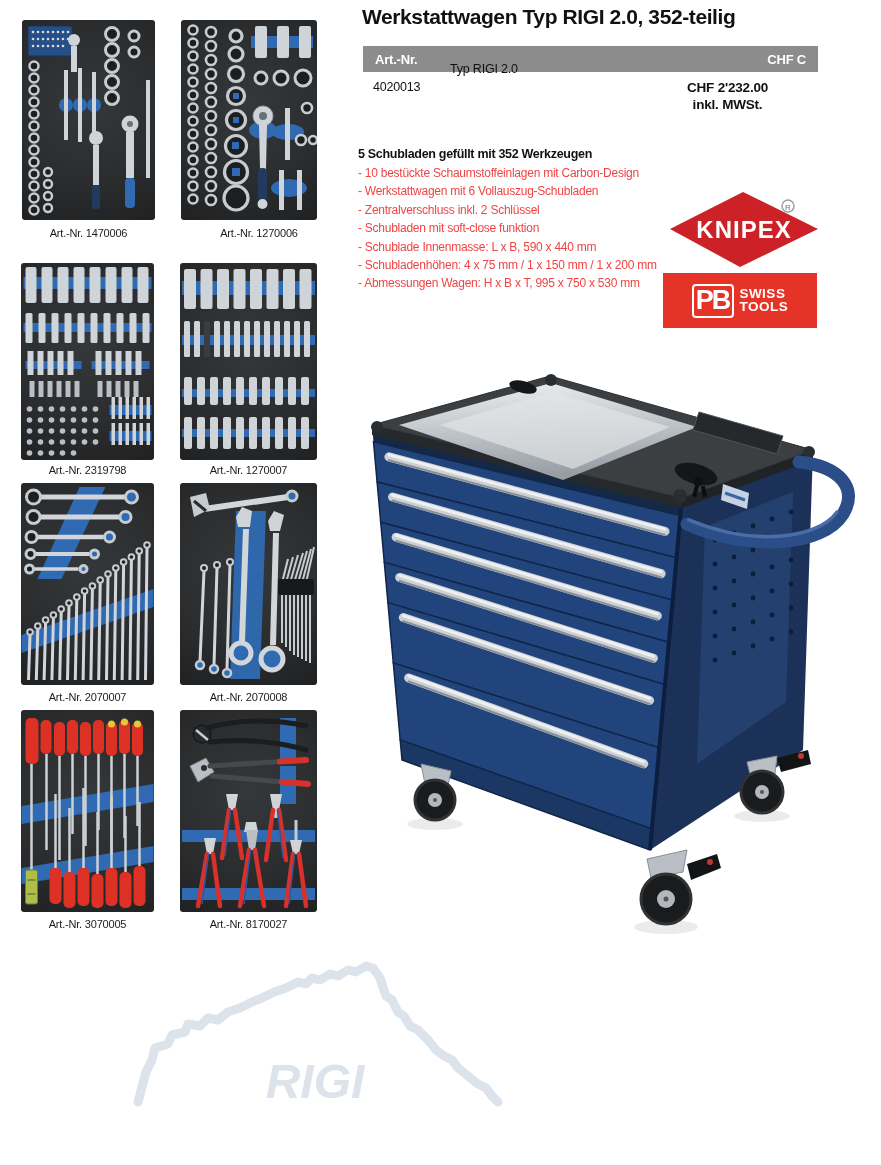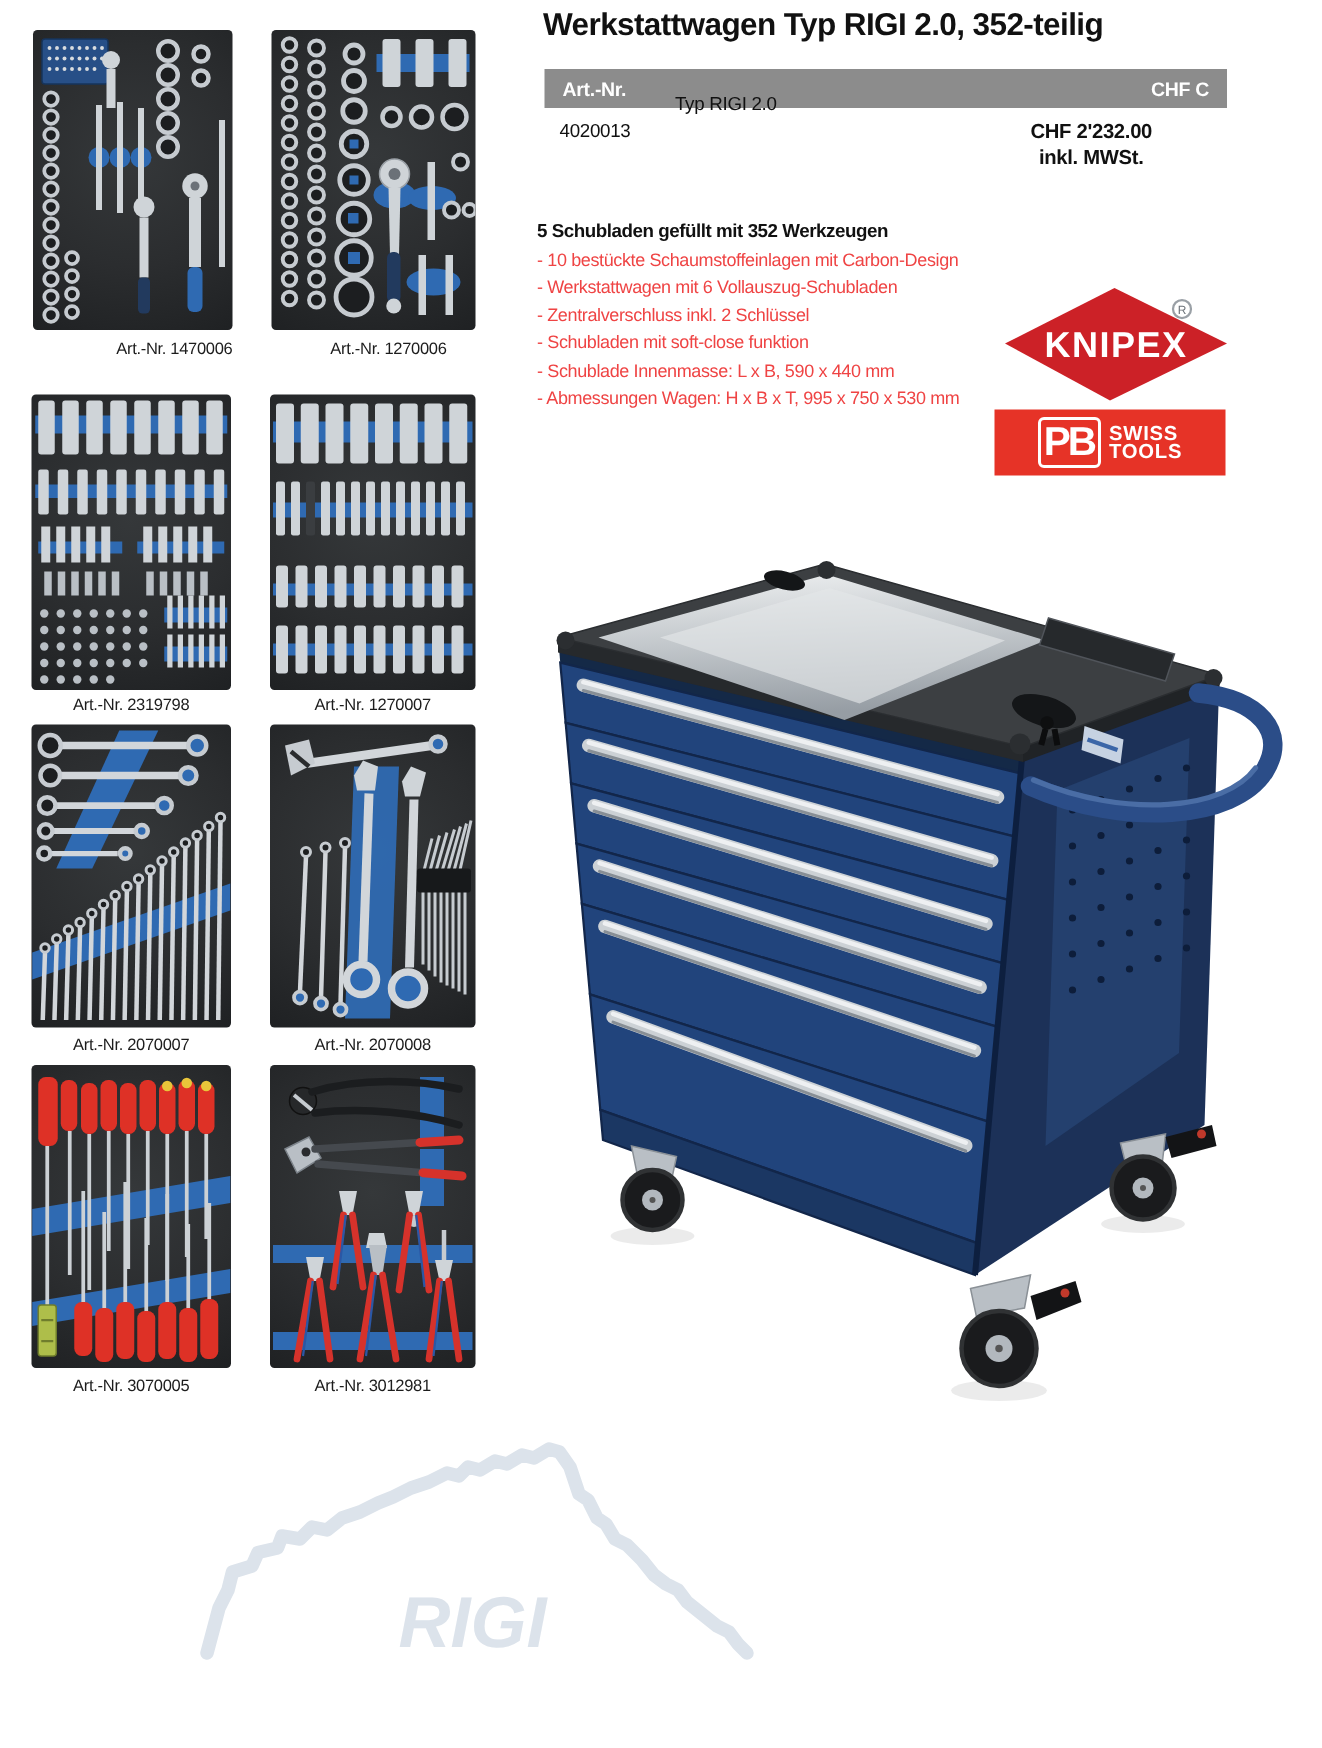--- a/index.html
+++ b/index.html
@@ -27,21 +27,21 @@
   .artnr{position:absolute;left:373px;top:80px;font-size:12.5px;letter-spacing:-0.2px;}
   .typ{position:absolute;left:450px;top:62px;font-size:12.5px;letter-spacing:-0.2px;}
   .price{position:absolute;left:640px;top:79px;width:175px;text-align:center;
          font-size:13.5px;font-weight:bold;line-height:17px;letter-spacing:-0.2px;}
   .features{position:absolute;left:358px;top:147px;width:300px;}
   .features .fhead{font-size:12.5px;font-weight:bold;letter-spacing:-0.3px;margin-bottom:3px;}
   .features .fitem{font-size:12px;letter-spacing:-0.25px;line-height:18.4px;color:#ef4444;}
   .tagline{position:absolute;left:650px;top:150px;width:182px;text-align:center;
            font-size:12px;font-weight:bold;line-height:13.5px;letter-spacing:-0.3px;}
   .knipex{position:absolute;left:655px;top:185px;width:175px;height:88px;}
-  .pbbox{position:absolute;left:663px;top:273px;width:154px;height:44px;background:#e63327;
+  .pbbox{position:absolute;left:663px;top:273px;width:154px;height:55px;background:#e63327;
          display:flex;align-items:center;justify-content:center;gap:5px;}
   .pbmono{color:#fff;font-size:27px;font-weight:bold;letter-spacing:-2px;line-height:1;
           border:2px solid #fff;border-radius:4px;padding:1px 3px 2px 2px;}
   .pbtxt{color:#fff;font-size:13.5px;font-weight:bold;line-height:12.5px;letter-spacing:0.5px;}
   
   .trolley{position:absolute;left:365px;top:372px;width:500px;height:565px;}
   .watermark{position:absolute;left:0;top:940px;width:881px;height:225px;}
 </style>
 </head>
 <body>
@@ -566,28 +566,28 @@
       <line x1="75" y1="140" x2="84" y2="196" class="redstroke" stroke-width="4.5" stroke-linecap="round"></line>
       <line x1="70.5" y1="140" x2="64" y2="194" class="blustroke" stroke-width="1.5"></line>
       <line x1="116" y1="110" x2="116" y2="132" stroke="#c6cbd0" stroke-width="3"></line>
       <polygon points="110,130 122,130 119,144 113,144" class="metal"></polygon>
       <line x1="113" y1="144" x2="106" y2="196" class="redstroke" stroke-width="4.5" stroke-linecap="round"></line>
       <line x1="119" y1="144" x2="126" y2="196" class="redstroke" stroke-width="4.5" stroke-linecap="round"></line>
       <line x1="114.5" y1="144" x2="109" y2="194" class="blustroke" stroke-width="1.5"></line>
     </svg>
   </div>
 
-  <div class="artlabel" style="left:22px;top:227px;width:133px;text-align:right;">Art.-Nr. 1470006</div>
+  <div class="artlabel" style="left:22px;top:227px;width:133px;">Art.-Nr. 1470006</div>
   <div class="artlabel" style="left:191px;top:227px;width:136px;">Art.-Nr. 1270006</div>
   <div class="artlabel" style="left:21px;top:464px;width:133px;">Art.-Nr. 2319798</div>
   <div class="artlabel" style="left:180px;top:464px;width:137px;">Art.-Nr. 1270007</div>
   <div class="artlabel" style="left:21px;top:691px;width:133px;">Art.-Nr. 2070007</div>
   <div class="artlabel" style="left:180px;top:691px;width:137px;">Art.-Nr. 2070008</div>
   <div class="artlabel" style="left:21px;top:918px;width:133px;">Art.-Nr. 3070005</div>
-  <div class="artlabel" style="left:180px;top:918px;width:137px;">Art.-Nr. 3012981</div>
+  <div class="artlabel" style="left:180px;top:918px;width:137px;">Art.-Nr. 8170027</div>
 
   <div class="title">Werkstattwagen Typ RIGI 2.0, 352-teilig</div>
 
   <div class="hdrbar">
     <span>Art.-Nr.</span>
     <span>CHF C</span>
   </div>
 
   <div class="artnr">4020013</div>
   <div class="typ">Typ RIGI 2.0</div>
@@ -597,20 +597,21 @@
     <div>inkl. MWSt.</div>
   </div>
 
   <div class="features">
     <div class="fhead">5 Schubladen gefüllt mit 352 Werkzeugen</div>
     <div class="fitem">- 10 bestückte Schaumstoffeinlagen mit Carbon-Design</div>
     <div class="fitem">- Werkstattwagen mit 6 Vollauszug-Schubladen</div>
     <div class="fitem">- Zentralverschluss inkl. 2 Schlüssel</div>
     <div class="fitem">- Schubladen mit soft-close funktion</div>
     <div class="fitem">- Schublade Innenmasse: L x B, 590 x 440 mm</div>
+    <div class="fitem">- Schubladenhöhen: 4 x 75 mm / 1 x 150 mm / 1 x 200 mm</div>
     <div class="fitem">- Abmessungen Wagen: H x B x T, 995 x 750 x 530 mm</div>
   </div>
 
 
   <svg class="knipex" viewBox="0 0 175 88">
     <polygon points="15,44 88,7 163,44 85,82" fill="#cc2127"></polygon>
     <text x="89" y="53" text-anchor="middle" font-family="Liberation Sans, sans-serif" font-size="24" font-weight="bold" letter-spacing="1" fill="#ffffff">KNIPEX</text>
     <circle cx="133" cy="21" r="6" fill="#ffffff" stroke="#9aa0a6" stroke-width="1.5"></circle>
     <text x="133" y="24.5" text-anchor="middle" font-family="Liberation Sans, sans-serif" font-size="8" fill="#6b7178">R</text>
   </svg>

